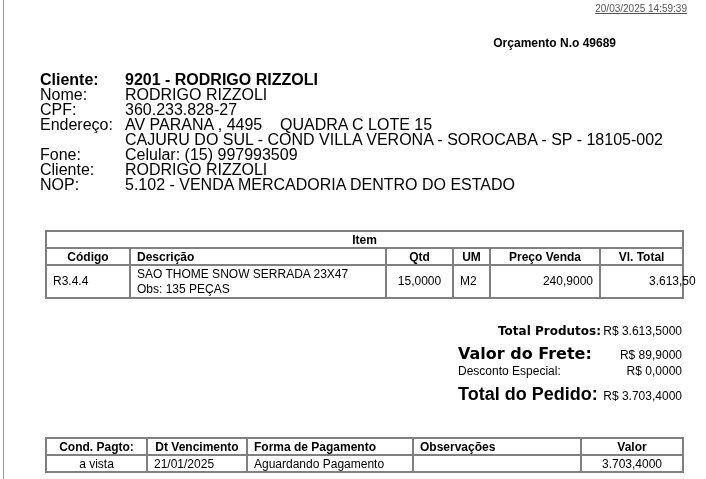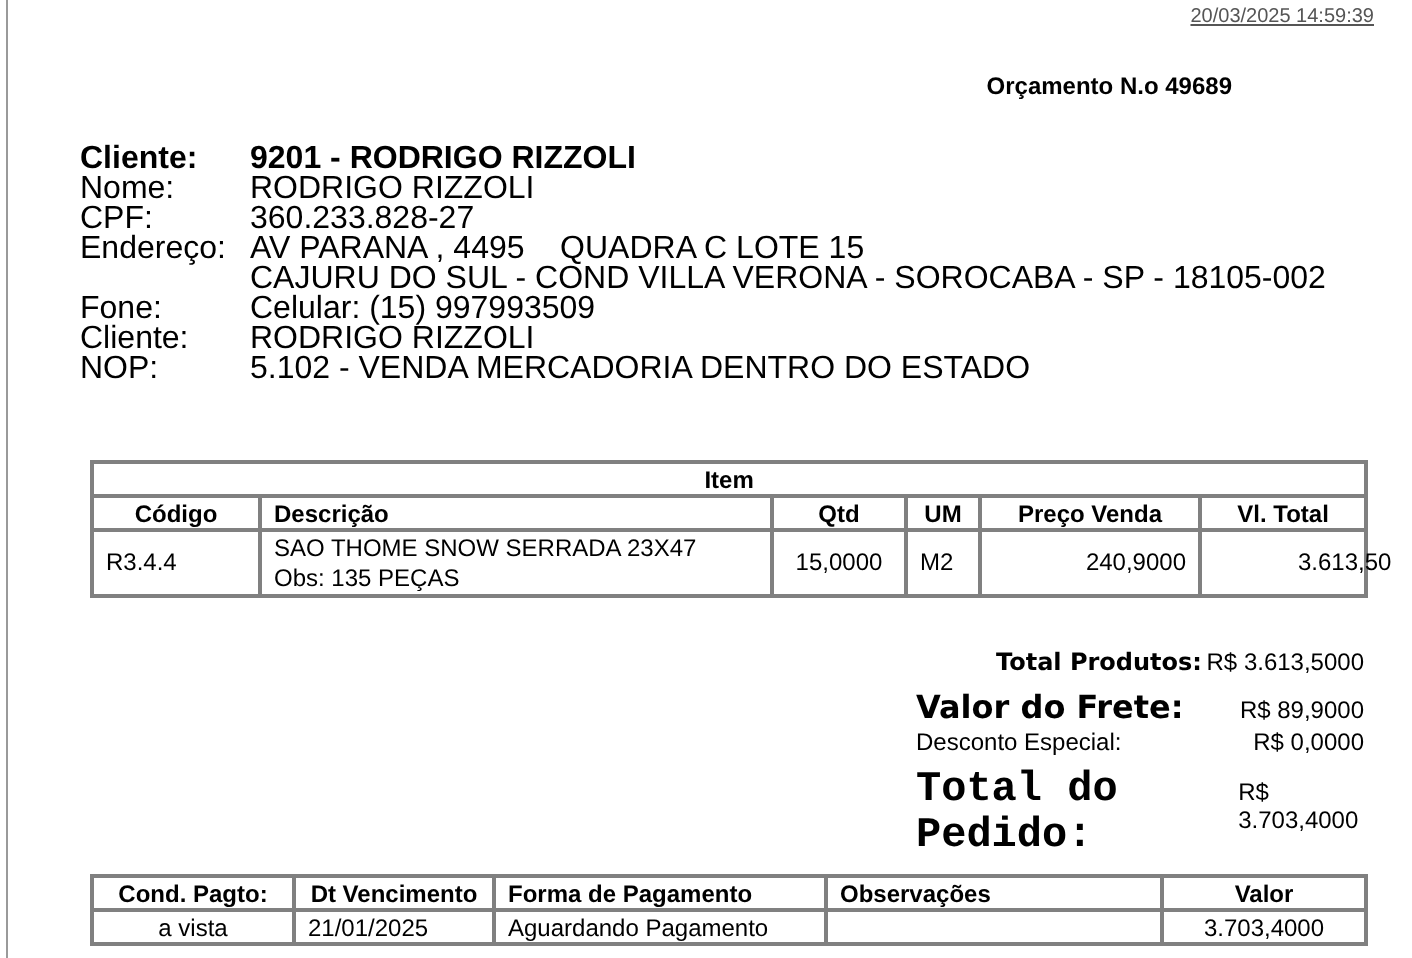--- a/index.html
+++ b/index.html
@@ -25,21 +25,21 @@
   .r { text-align: right; padding-left: 48px; }
   .l { text-align: left; }
 
   .totals { position: absolute; left: 458px; top: 324px; width: 224px; }
   .t-row { display: flex; justify-content: space-between; align-items: baseline; }
   .t-row .k { font-weight: bold; }
   .t-row .v { font-weight: normal; font-size: 12px; }
   .t1 { height: 20px; } .t1 .k { font-size: 13px; font-family: "DejaVu Sans", sans-serif; font-size: 12px; margin-left: 40px; }
   .t2 { height: 20px; } .t2 .k { font-family: "DejaVu Sans", sans-serif; font-size: 16px; }
   .t3 { height: 20px; } .t3 .k { font-weight: normal; font-size: 12px; }
-  .t4 .k { font-family: Liberation Mono, monospace; font-size: 21px; }
+  .t4 .k { font-family: Liberation Sans, sans-serif; font-size: 18px; }
 
   .pay { top: 437px; }
   .pay th, .pay td { height: 17px; line-height: 14px; }
 </style>
 </head>
 <body>
 
 <div class="left-rule"></div>
 
 <div class="timestamp">20/03/2025 14:59:39</div>

